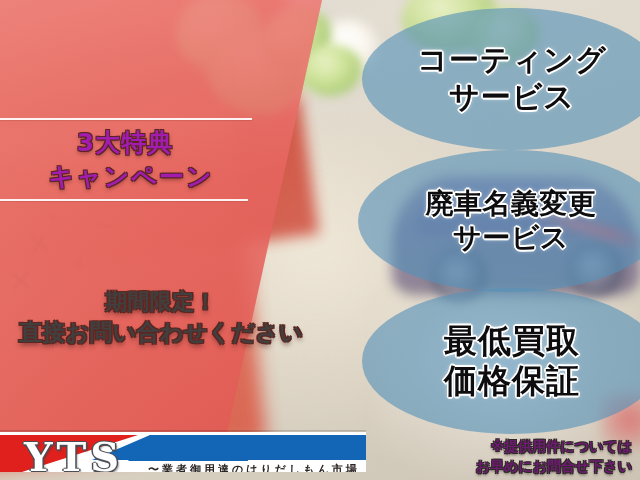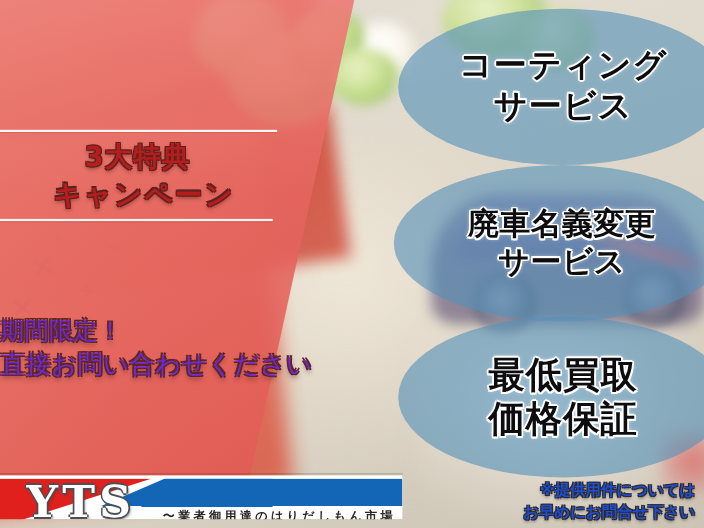--- a/index.html
+++ b/index.html
@@ -157,37 +157,37 @@
     background: rgba(255,255,255,0.92);
     box-shadow: 0 1px 1px rgba(150,60,55,0.25);
   }
   .rule.top    { left: 0;  top: 118px; width: 252px; }
   .rule.bottom { left: 0;  top: 199px; width: 248px; }
 
   .headline {
     position: absolute;
     left: 0; top: 126px; width: 250px;
     text-align: center;
-    color: #b91c1c;
+    color: #a21caf;
     font-weight: 700;
     letter-spacing: 1px;
     text-shadow:
       1px 1px 0 #5a2420, -1px 1px 0 #5a2420, 1px -1px 0 #5a2420, -1px -1px 0 #5a2420,
       0 2px 4px rgba(70,26,22,0.65);
   }
   .headline .ln1 { font-size: 25px; line-height: 34px; }
   .headline .ln2 { font-size: 25px; line-height: 34px; letter-spacing: 2px; margin-left: 12px; }
 
   
   .notice {
     position: absolute;
     left: 0; top: 286px; width: 322px;
-    text-align: left;
-    color: #6d28d9;
-    font-weight: 400;
+    text-align: center;
+    color: #404040;
+    font-weight: 700;
     font-size: 23px;
     line-height: 31px;
     letter-spacing: 0.3px;
     text-shadow:
       1.4px 1.4px 0 #5d2621, -1.4px 1.4px 0 #5d2621, 1.4px -1.4px 0 #5d2621, -1.4px -1.4px 0 #5d2621,
       0 3px 5px rgba(60,20,18,0.7);
   }
   .notice .l1 { font-size: 22px; }
   .notice .l2 { font-size: 23px; }
   .notice .l3 { font-size: 23px; }
@@ -220,21 +220,21 @@
   }
   .ellipse.e1 .etext { font-size: 30px; letter-spacing: 1px; }
   .ellipse.e2 .etext { font-size: 28px; letter-spacing: 0.5px; }
   .ellipse.e3 .etext { font-size: 33px; letter-spacing: 1px; }
 
   
   .footnote {
     position: absolute;
     right: 8px; top: 436px; width: 300px;
     text-align: right;
-    color: #1d4ed8;
+    color: #701a75;
     font-weight: 700;
     font-size: 14px;
     line-height: 20px;
     text-shadow:
       1px 1px 0 #2e2a26, -1px 1px 0 #2e2a26, 1px -1px 0 #2e2a26, -1px -1px 0 #2e2a26,
       0 2px 3px rgba(20,16,12,0.7);
   }
 
   
   .logobar {

